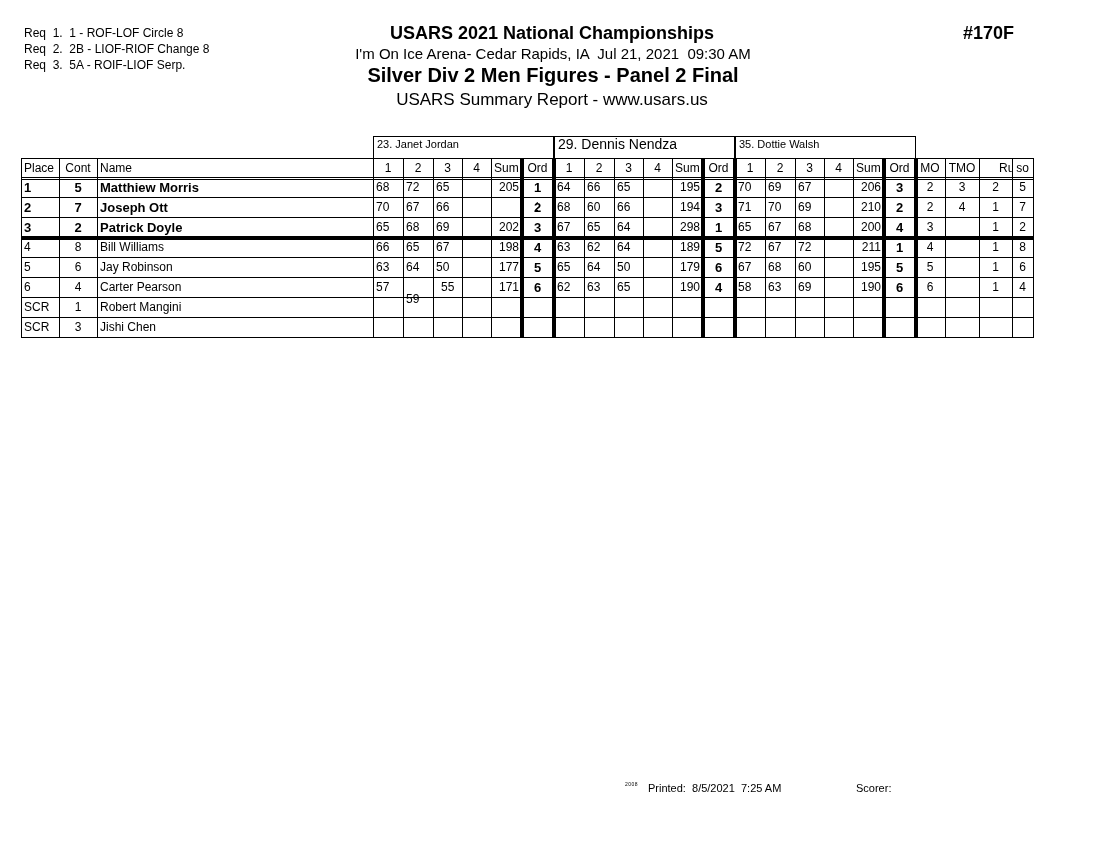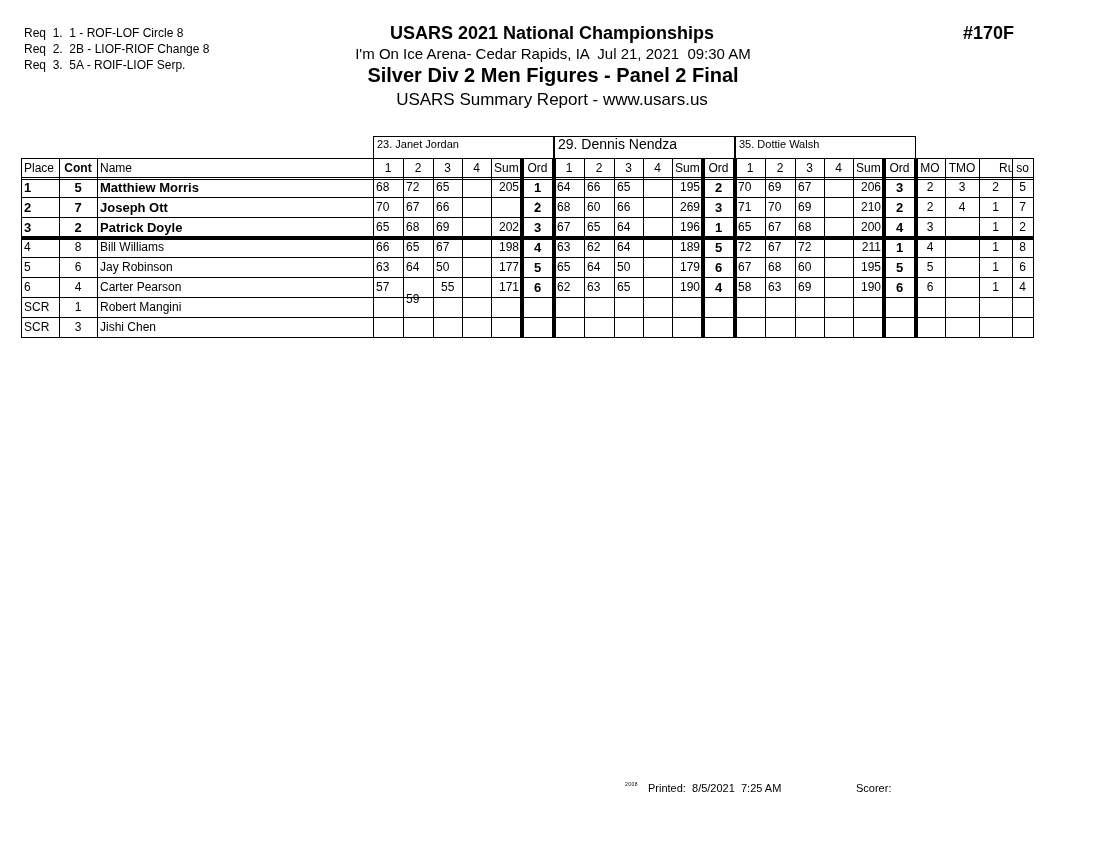--- a/index.html
+++ b/index.html
@@ -36,21 +36,21 @@
 <div class="hdr h2">I'm On Ice Arena- Cedar Rapids, IA  Jul 21, 2021  09:30 AM</div>
 <div class="hdr h3">Silver Div 2 Men Figures - Panel 2 Final</div>
 <div class="hdr h4">USARS Summary Report - www.usars.us</div>
 <div class="evno">#170F</div>
 
 <div class="grid" id="grid">
     <div class="cell l" style="left: 373px; top: 136px; width: 181px; height: 23px; line-height: 14px; border-left: 1px solid rgb(0, 0, 0); border-top: 1px solid rgb(0, 0, 0); border-right: 1px solid rgb(0, 0, 0); font-size: 11px;">23.  Janet Jordan</div>
     <div class="cell l" style="left: 554px; top: 136px; width: 181px; height: 23px; line-height: 14px; border-left: 1px solid rgb(0, 0, 0); border-top: 1px solid rgb(0, 0, 0); border-right: 1px solid rgb(0, 0, 0); font-size: 14px;">29.  Dennis Nendza</div>
     <div class="cell l" style="left: 735px; top: 136px; width: 181px; height: 23px; line-height: 14px; border-left: 1px solid rgb(0, 0, 0); border-top: 1px solid rgb(0, 0, 0); border-right: 1px solid rgb(0, 0, 0); font-size: 11px;">35.  Dottie Walsh</div>
     <div class="cell l" style="left: 21px; top: 159px; width: 38px; height: 19px; line-height: 18px;">Place</div>
-    <div class="cell c" style="left: 59px; top: 159px; width: 38px; height: 19px; line-height: 18px; font-weight: bold;">Cont</div>
+    <div class="cell c" style="left: 59px; top: 159px; width: 38px; height: 19px; line-height: 18px;">Cont</div>
     <div class="cell l" style="left: 97px; top: 159px; width: 276px; height: 19px; line-height: 18px;">Name</div>
     <div class="cell c" style="left: 373px; top: 159px; width: 30px; height: 19px; line-height: 18px;">1</div>
     <div class="cell c" style="left: 403px; top: 159px; width: 30px; height: 19px; line-height: 18px;">2</div>
     <div class="cell c" style="left: 433px; top: 159px; width: 29px; height: 19px; line-height: 18px;">3</div>
     <div class="cell c" style="left: 462px; top: 159px; width: 29px; height: 19px; line-height: 18px;">4</div>
     <div class="cell l" style="left: 491px; top: 159px; width: 31px; height: 19px; line-height: 18px;">Sum</div>
     <div class="cell c" style="left: 522px; top: 159px; width: 31px; height: 19px; line-height: 18px;">Ord</div>
     <div class="cell c" style="left: 554px; top: 159px; width: 30px; height: 19px; line-height: 18px;">1</div>
     <div class="cell c" style="left: 584px; top: 159px; width: 30px; height: 19px; line-height: 18px;">2</div>
     <div class="cell c" style="left: 614px; top: 159px; width: 29px; height: 19px; line-height: 18px;">3</div>
@@ -98,21 +98,21 @@
     <div class="cell l" style="left: 373px; top: 198px; width: 30px; height: 20px; line-height: 19px;">70</div>
     <div class="cell l" style="left: 403px; top: 198px; width: 30px; height: 20px; line-height: 19px;">67</div>
     <div class="cell l" style="left: 433px; top: 198px; width: 29px; height: 20px; line-height: 19px;">66</div>
     <div class="cell l" style="left: 462px; top: 198px; width: 29px; height: 20px; line-height: 19px;"></div>
     <div class="cell r" style="left: 491px; top: 198px; width: 31px; height: 20px; line-height: 19px; padding-left: 44px;">203</div>
     <div class="cell c b" style="left: 522px; top: 198px; width: 31px; height: 20px; line-height: 19px;">2</div>
     <div class="cell l" style="left: 554px; top: 198px; width: 30px; height: 20px; line-height: 19px;">68</div>
     <div class="cell l" style="left: 584px; top: 198px; width: 30px; height: 20px; line-height: 19px;">60</div>
     <div class="cell l" style="left: 614px; top: 198px; width: 29px; height: 20px; line-height: 19px;">66</div>
     <div class="cell l" style="left: 643px; top: 198px; width: 29px; height: 20px; line-height: 19px;"></div>
-    <div class="cell r" style="left: 672px; top: 198px; width: 31px; height: 20px; line-height: 19px;">269</div>
+    <div class="cell r" style="left: 672px; top: 198px; width: 31px; height: 20px; line-height: 19px;">194</div>
     <div class="cell c b" style="left: 703px; top: 198px; width: 31px; height: 20px; line-height: 19px;">3</div>
     <div class="cell l" style="left: 735px; top: 198px; width: 30px; height: 20px; line-height: 19px;">71</div>
     <div class="cell l" style="left: 765px; top: 198px; width: 30px; height: 20px; line-height: 19px;">70</div>
     <div class="cell l" style="left: 795px; top: 198px; width: 29px; height: 20px; line-height: 19px;">69</div>
     <div class="cell l" style="left: 824px; top: 198px; width: 29px; height: 20px; line-height: 19px;"></div>
     <div class="cell r" style="left: 853px; top: 198px; width: 31px; height: 20px; line-height: 19px;">210</div>
     <div class="cell c b" style="left: 884px; top: 198px; width: 31px; height: 20px; line-height: 19px;">2</div>
     <div class="cell c" style="left: 915px; top: 198px; width: 30px; height: 20px; line-height: 19px;">2</div>
     <div class="cell c" style="left: 945px; top: 198px; width: 34px; height: 20px; line-height: 19px;">4</div>
     <div class="cell c" style="left: 979px; top: 198px; width: 33px; height: 20px; line-height: 19px;">1</div>
@@ -123,21 +123,21 @@
     <div class="cell l" style="left: 373px; top: 218px; width: 30px; height: 20px; line-height: 19px;">65</div>
     <div class="cell l" style="left: 403px; top: 218px; width: 30px; height: 20px; line-height: 19px;">68</div>
     <div class="cell l" style="left: 433px; top: 218px; width: 29px; height: 20px; line-height: 19px;">69</div>
     <div class="cell l" style="left: 462px; top: 218px; width: 29px; height: 20px; line-height: 19px;"></div>
     <div class="cell r" style="left: 491px; top: 218px; width: 31px; height: 20px; line-height: 19px;">202</div>
     <div class="cell c b" style="left: 522px; top: 218px; width: 31px; height: 20px; line-height: 19px;">3</div>
     <div class="cell l" style="left: 554px; top: 218px; width: 30px; height: 20px; line-height: 19px;">67</div>
     <div class="cell l" style="left: 584px; top: 218px; width: 30px; height: 20px; line-height: 19px;">65</div>
     <div class="cell l" style="left: 614px; top: 218px; width: 29px; height: 20px; line-height: 19px;">64</div>
     <div class="cell l" style="left: 643px; top: 218px; width: 29px; height: 20px; line-height: 19px;"></div>
-    <div class="cell r" style="left: 672px; top: 218px; width: 31px; height: 20px; line-height: 19px;">196</div>
+    <div class="cell r" style="left: 672px; top: 218px; width: 31px; height: 20px; line-height: 19px;">298</div>
     <div class="cell c b" style="left: 703px; top: 218px; width: 31px; height: 20px; line-height: 19px;">1</div>
     <div class="cell l" style="left: 735px; top: 218px; width: 30px; height: 20px; line-height: 19px;">65</div>
     <div class="cell l" style="left: 765px; top: 218px; width: 30px; height: 20px; line-height: 19px;">67</div>
     <div class="cell l" style="left: 795px; top: 218px; width: 29px; height: 20px; line-height: 19px;">68</div>
     <div class="cell l" style="left: 824px; top: 218px; width: 29px; height: 20px; line-height: 19px;"></div>
     <div class="cell r" style="left: 853px; top: 218px; width: 31px; height: 20px; line-height: 19px;">200</div>
     <div class="cell c b" style="left: 884px; top: 218px; width: 31px; height: 20px; line-height: 19px;">4</div>
     <div class="cell c" style="left: 915px; top: 218px; width: 30px; height: 20px; line-height: 19px;">3</div>
     <div class="cell c" style="left: 945px; top: 218px; width: 34px; height: 20px; line-height: 19px;"></div>
     <div class="cell c" style="left: 979px; top: 218px; width: 33px; height: 20px; line-height: 19px;">1</div>

